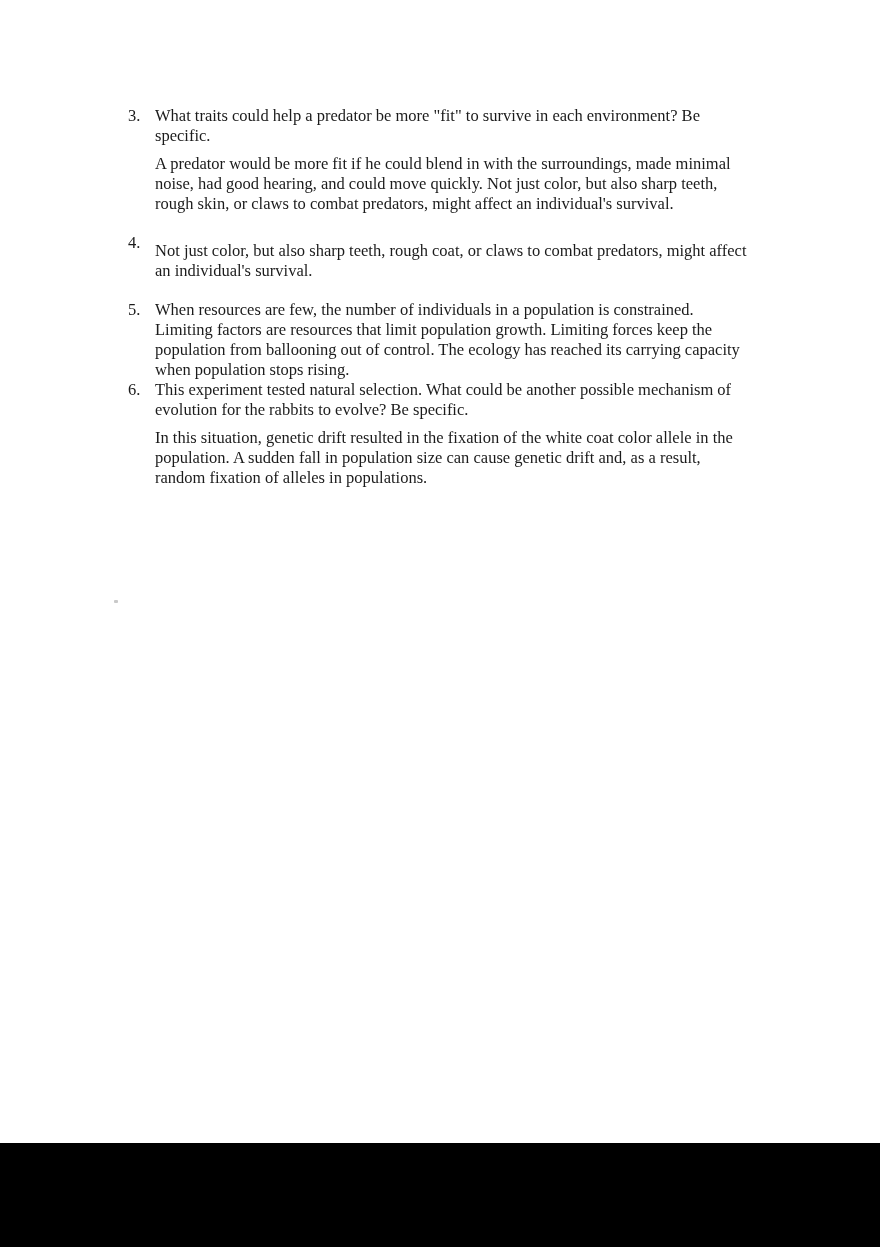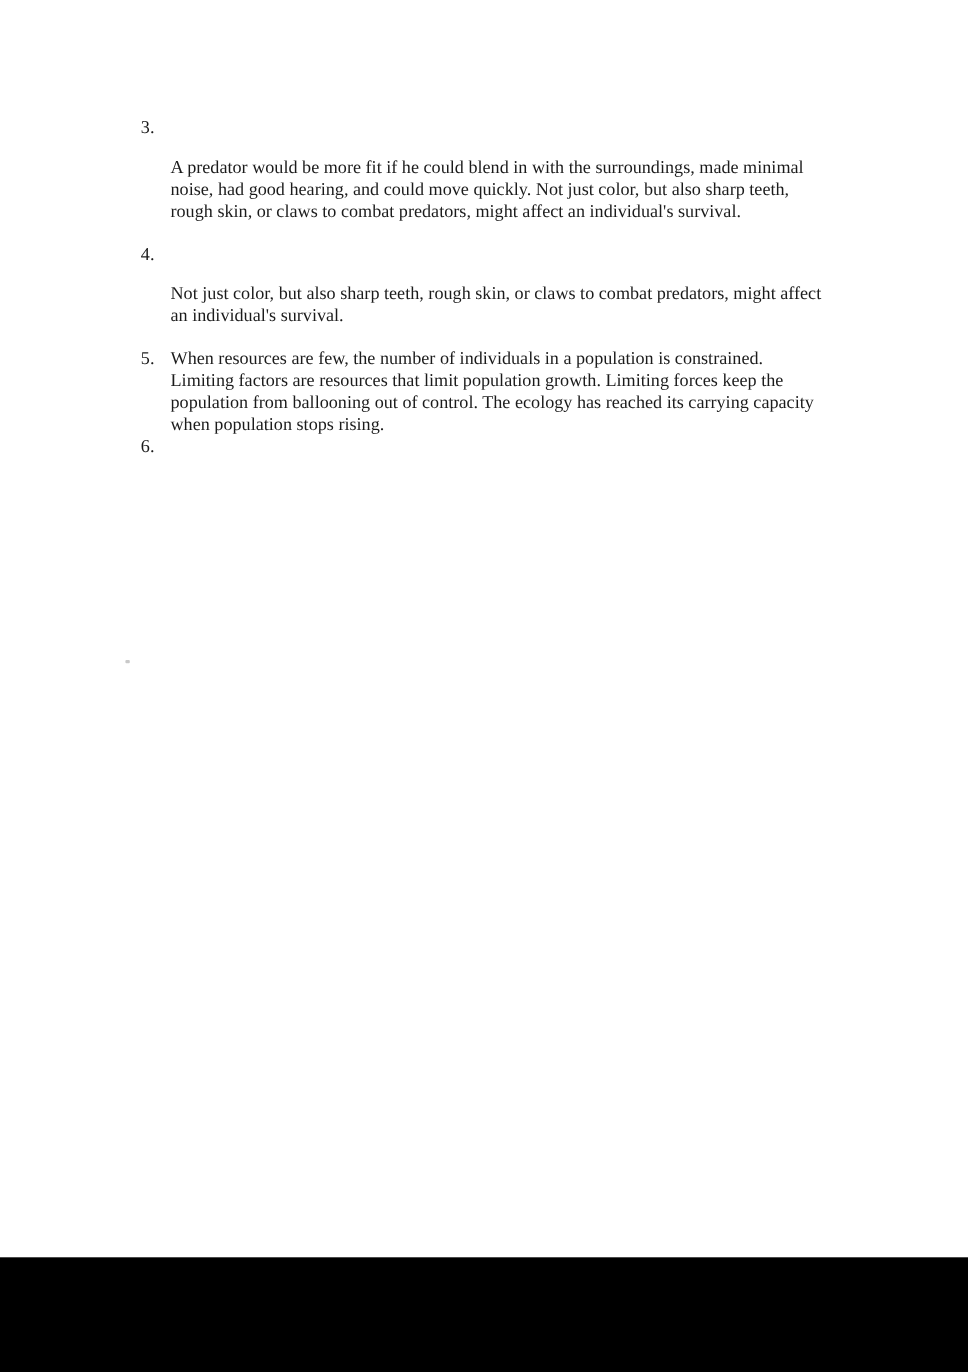--- a/index.html
+++ b/index.html
@@ -37,21 +37,21 @@
   }
   .qtext {
     grid-column: 2;
     white-space: pre-line;
   }
   .answer {
     grid-column: 2;
     white-space: pre-line;
   }
   .answer.gap {
-    margin-top: 36px;
+    margin-top: 8px;
   }
   .stray-mark {
     position: absolute;
     left: 114px;
     top: 600px;
     width: 4px;
     height: 3px;
     background: #c9c9c9;
     border-radius: 1px;
   }
@@ -64,41 +64,48 @@
   }
 </style>
 </head>
 <body>
 
 <div class="page" style="background: rgb(255, 255, 255); color: rgb(27, 27, 27);">
   <div class="content">
 
     <div class="item gap-after">
       <span class="num">3.</span>
+      <div class="qtext">What traits could help a predator be more "fit" to survive in each environment? Be
+specific.</div>
       <div class="answer gap">A predator would be more fit if he could blend in with the surroundings, made minimal
 noise, had good hearing, and could move quickly. Not just color, but also sharp teeth,
 rough skin, or claws to combat predators, might affect an individual's survival.</div>
     </div>
 
     <div class="item gap-after">
       <span class="num">4.</span>
-      <div class="answer gap">Not just color, but also sharp teeth, rough skin, or claws to combat predators, might affect
+      <div class="answer gap">Not just color, but also sharp teeth, rough coat, or claws to combat predators, might affect
 an individual's survival.</div>
     </div>
 
     <div class="item">
       <span class="num">5.</span>
       <div class="answer">When resources are few, the number of individuals in a population is constrained.
 Limiting factors are resources that limit population growth. Limiting forces keep the
 population from ballooning out of control. The ecology has reached its carrying capacity
 when population stops rising.</div>
     </div>
 
     <div class="item">
       <span class="num">6.</span>
+      <div class="qtext">This experiment tested natural selection. What could be another possible mechanism of
+evolution for the rabbits to evolve? Be specific.</div>
+      <div class="answer gap">In this situation, genetic drift resulted in the fixation of the white coat color allele in the
+population. A sudden fall in population size can cause genetic drift and, as a result,
+random fixation of alleles in populations.</div>
     </div>
 
   </div>
 
   <div class="stray-mark"></div>
 
   <div class="bottom-bar" style="background: rgb(0, 0, 0);"></div>
 </div>
 
 </body></html>

